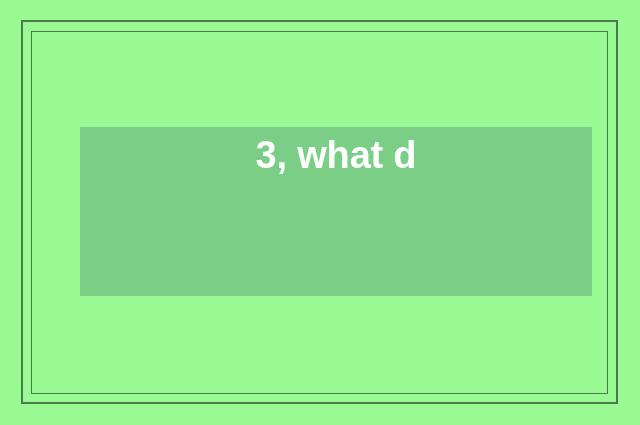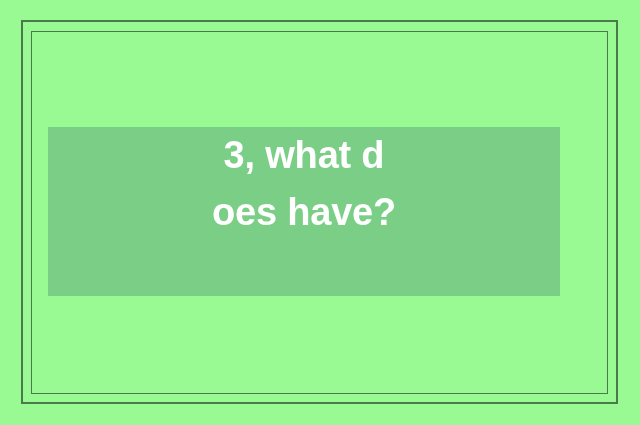--- a/index.html
+++ b/index.html
@@ -40,30 +40,30 @@
     top: 31px;
     width: 577px;
     height: 363px;
     border: 1px solid #4a7a4a;
     box-sizing: border-box;
   }
 
   
   #text-panel {
     position: absolute;
-    left: 48px;
+    left: 80px;
     top: 127px;
     width: 512px;
     height: 169px;
     background: #7ace86;
     box-sizing: border-box;
     display: flex;
     flex-direction: column;
     align-items: center;
-    justify-content: flex-start;
+    justify-content: space-between;
   }
 
   .message-line {
     color: #ffffff;
     font-family: "Liberation Sans", sans-serif;
     font-size: 38px;
     font-weight: bold;
     line-height: 57px;
     letter-spacing: -0.2px;
     white-space: pre;
@@ -74,16 +74,15 @@
 <body>
 
 <div id="canvas">
 
   <div id="frame-outer"></div>
 
   <div id="frame-inner"></div>
 
   <div id="text-panel">
     <div class="message-line">3, what d</div>
-    <div class="message-line">oes have?</div>
   </div>
 
 </div>
 
 </body></html>

